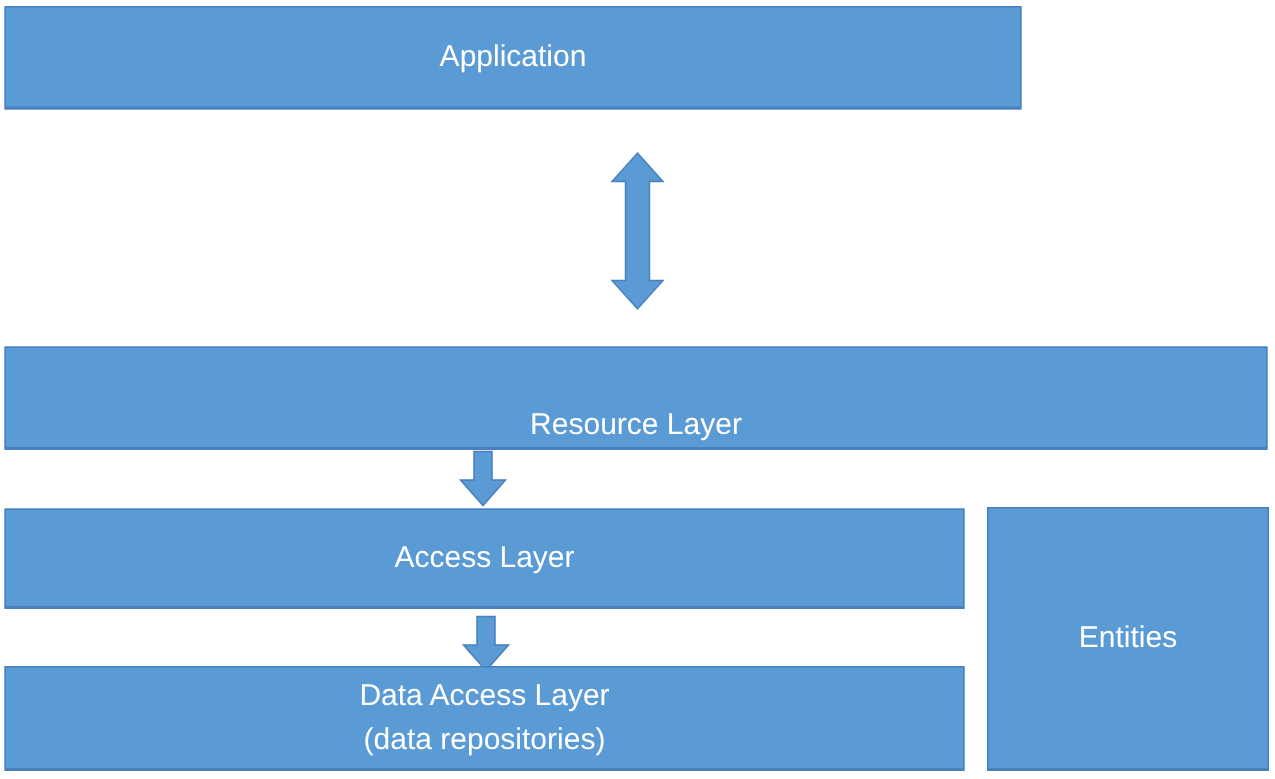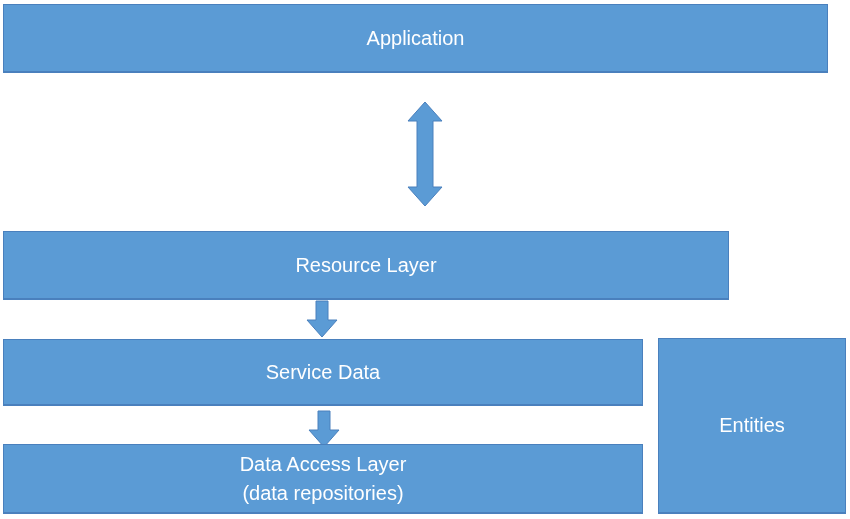--- a/index.html
+++ b/index.html
@@ -24,22 +24,22 @@
     color: var(--text-color, #ffffff);
     display: flex;
     flex-direction: column;
     align-items: center;
     justify-content: center;
     text-align: center;
     font-size: 20px;
     line-height: 29px;
   }
   .box .label, .box .sublabel { display: block; }
-  #box-application   { left: 3px;   top: 4px;   width: 825px; height: 69px; }
-  #box-resource      { left: 3px;   top: 231px; width: 726px; height: 69px; }
+  #box-application   { left: 3px;   top: 4px;   width: 678px; height: 69px; }
+  #box-resource      { left: 3px;   top: 231px; width: 842px; height: 69px; justify-content: flex-end; }
   #box-service       { left: 3px;   top: 339px; width: 640px; height: 67px; }
   #box-data-access   { left: 3px;   top: 444px; width: 640px; height: 70px; }
   #box-entities      { left: 658px; top: 338px; width: 188px; height: 176px; }
   .arrow {
     position: absolute;
     line-height: 0;
   }
   .arrow svg polygon {
     fill: var(--box-fill, #5b9bd5);
     stroke: var(--box-border, #4a80bd);
@@ -69,21 +69,21 @@
     <span class="label">Resource Layer</span>
   </div>
 
   <div class="arrow" id="arrow-resource-service">
     <svg width="32" height="38" viewBox="0 0 32 38">
       <polygon points="10,1 22,1 22,20 31,20 16,37 1,20 10,20"></polygon>
     </svg>
   </div>
 
   <div class="box" id="box-service">
-    <span class="label">Service Data</span>
+    <span class="label">Access Layer</span>
   </div>
 
   <div class="arrow" id="arrow-service-data">
     <svg width="32" height="38" viewBox="0 0 32 38">
       <polygon points="10,1 22,1 22,20 31,20 16,37 1,20 10,20"></polygon>
     </svg>
   </div>
 
   <div class="box" id="box-data-access">
     <span class="label">Data Access Layer</span>

